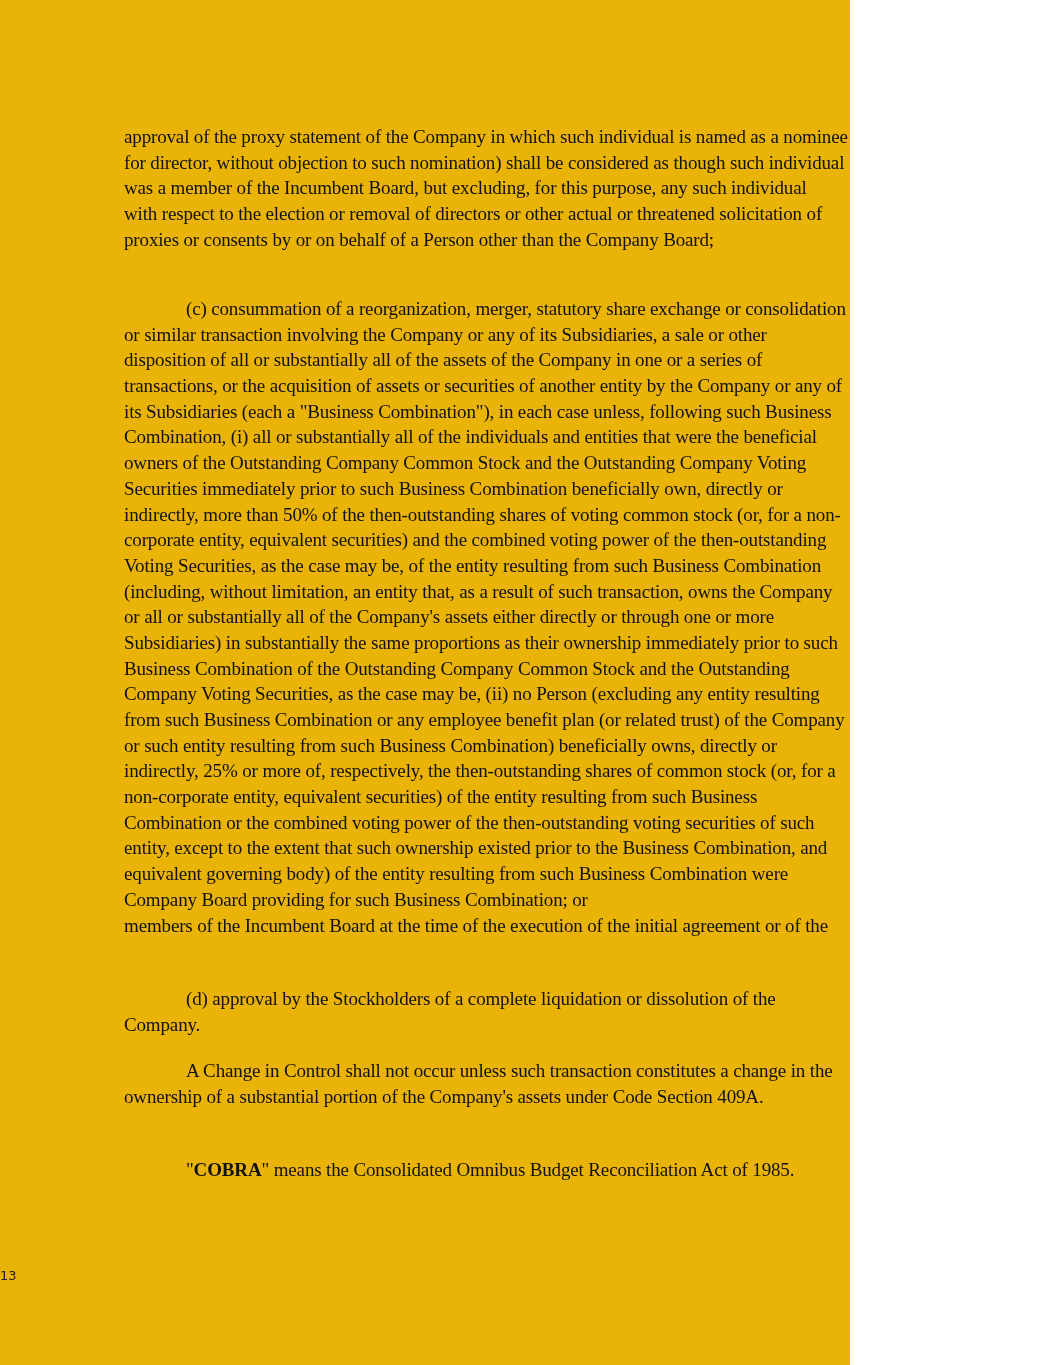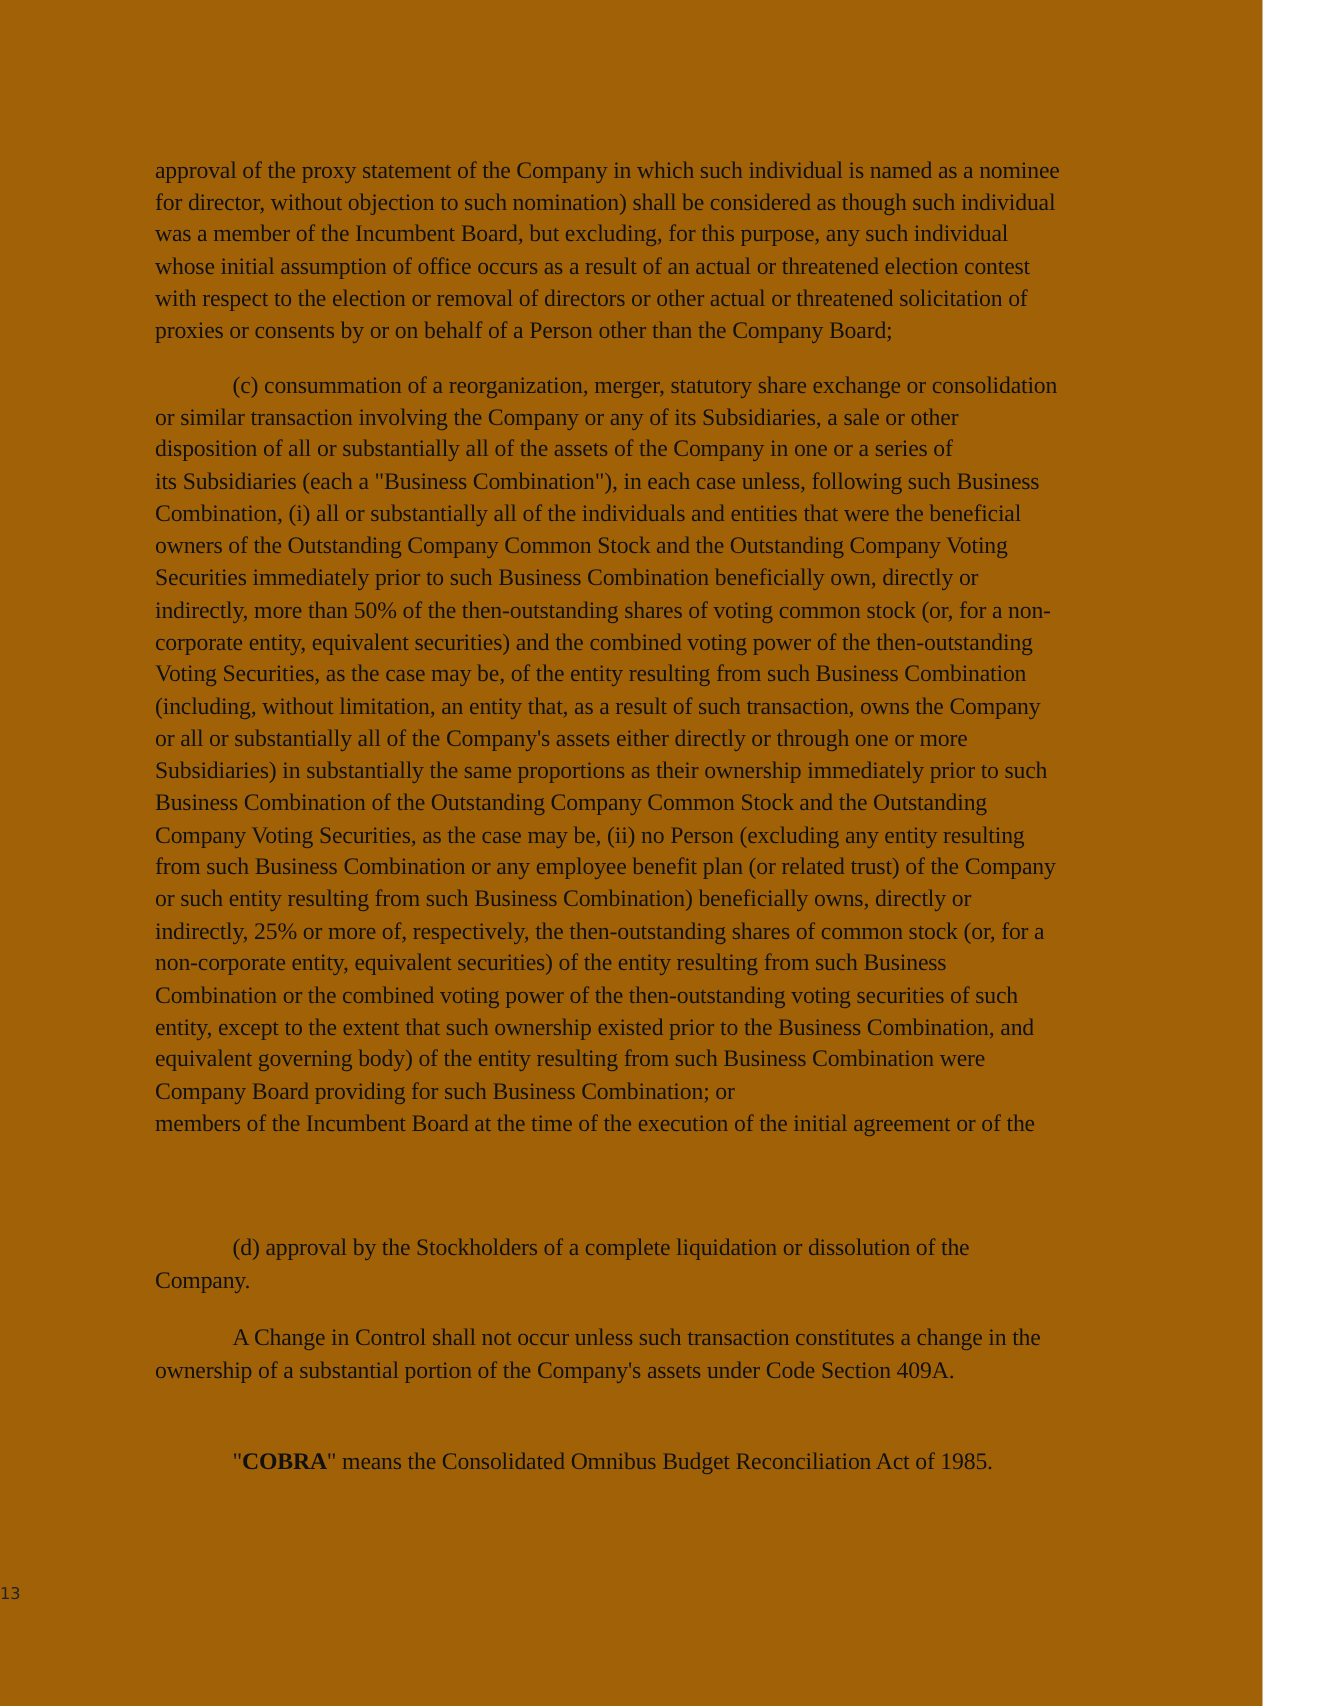--- a/index.html
+++ b/index.html
@@ -11,23 +11,23 @@
       width: 1055px;
       height: 1365px;
       position: relative;
       overflow: hidden;
       font-family: "Liberation Serif", "DejaVu Serif", serif;
       color: #111111;
     }
     .page {
       position: absolute;
       left: 0; top: 0;
-      width: 1010px;
+      width: 850px;
       height: 1365px;
-      background: #a16207;
+      background: #eab308;
     }
     .para {
       position: absolute;
       left: 124px;
       width: 820px;
       font-size: 19px;
       line-height: 25.7px;
       letter-spacing: -0.15px;
       white-space: nowrap;
     }
@@ -54,29 +54,29 @@
   </style>
 </head>
 <body>
 
 <div class="page">
 
   <div class="para" style="top:124px;">
     <span class="line">approval of the proxy statement of the Company in which such individual is named as a nominee</span>
     <span class="line">for director, without objection to such nomination) shall be considered as though such individual</span>
     <span class="line">was a member of the Incumbent Board, but excluding, for this purpose, any such individual</span>
-    <span class="line">whose initial assumption of office occurs as a result of an actual or threatened election contest</span>
     <span class="line">with respect to the election or removal of directors or other actual or threatened solicitation of</span>
     <span class="line">proxies or consents by or on behalf of a Person other than the Company Board;</span>
   </div>
 
   <div class="para" style="top:296px;">
     <span class="line indent">(c) consummation of a reorganization, merger, statutory share exchange or consolidation</span>
     <span class="line">or similar transaction involving the Company or any of its Subsidiaries, a sale or other</span>
     <span class="line">disposition of all or substantially all of the assets of the Company in one or a series of</span>
+    <span class="line">transactions, or the acquisition of assets or securities of another entity by the Company or any of</span>
     <span class="line">its Subsidiaries (each a "Business Combination"), in each case unless, following such Business</span>
     <span class="line">Combination, (i) all or substantially all of the individuals and entities that were the beneficial</span>
     <span class="line">owners of the Outstanding Company Common Stock and the Outstanding Company Voting</span>
     <span class="line">Securities immediately prior to such Business Combination beneficially own, directly or</span>
     <span class="line">indirectly, more than 50% of the then-outstanding shares of voting common stock (or, for a non-</span>
     <span class="line">corporate entity, equivalent securities) and the combined voting power of the then-outstanding</span>
     <span class="line">Voting Securities, as the case may be, of the entity resulting from such Business Combination</span>
     <span class="line">(including, without limitation, an entity that, as a result of such transaction, owns the Company</span>
     <span class="line">or all or substantially all of the Company's assets either directly or through one or more</span>
     <span class="line">Subsidiaries) in substantially the same proportions as their ownership immediately prior to such</span>

